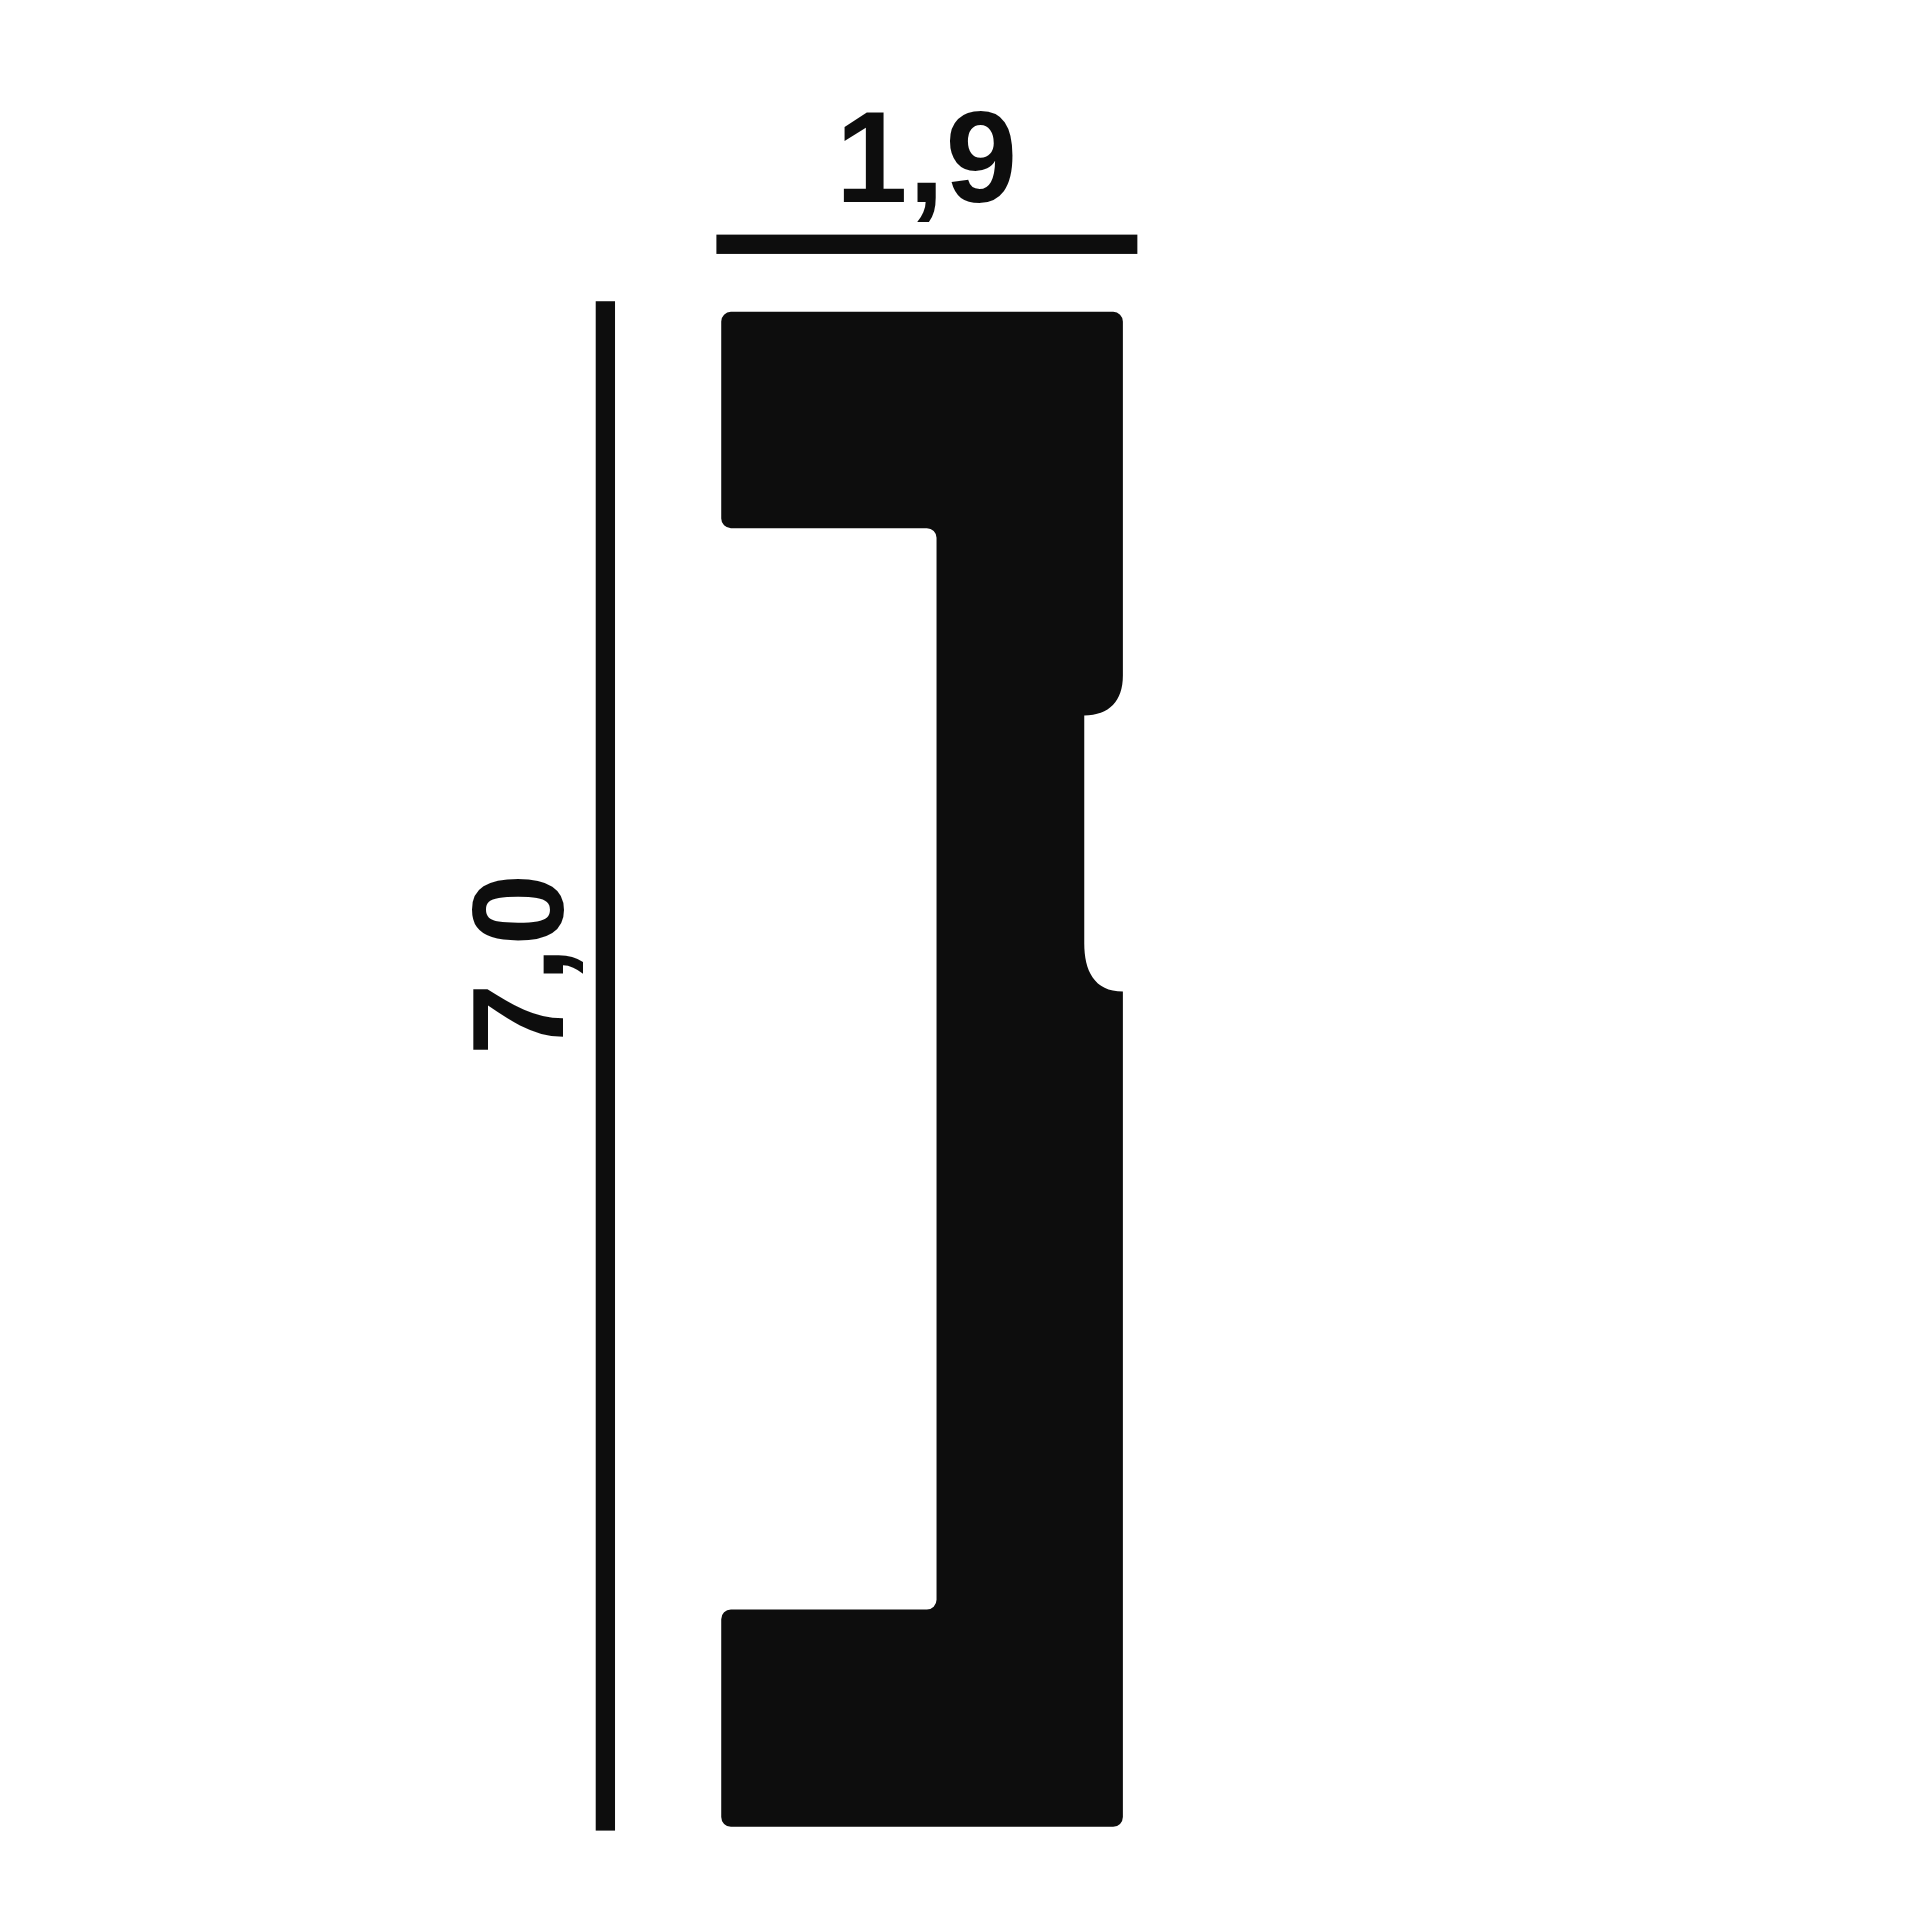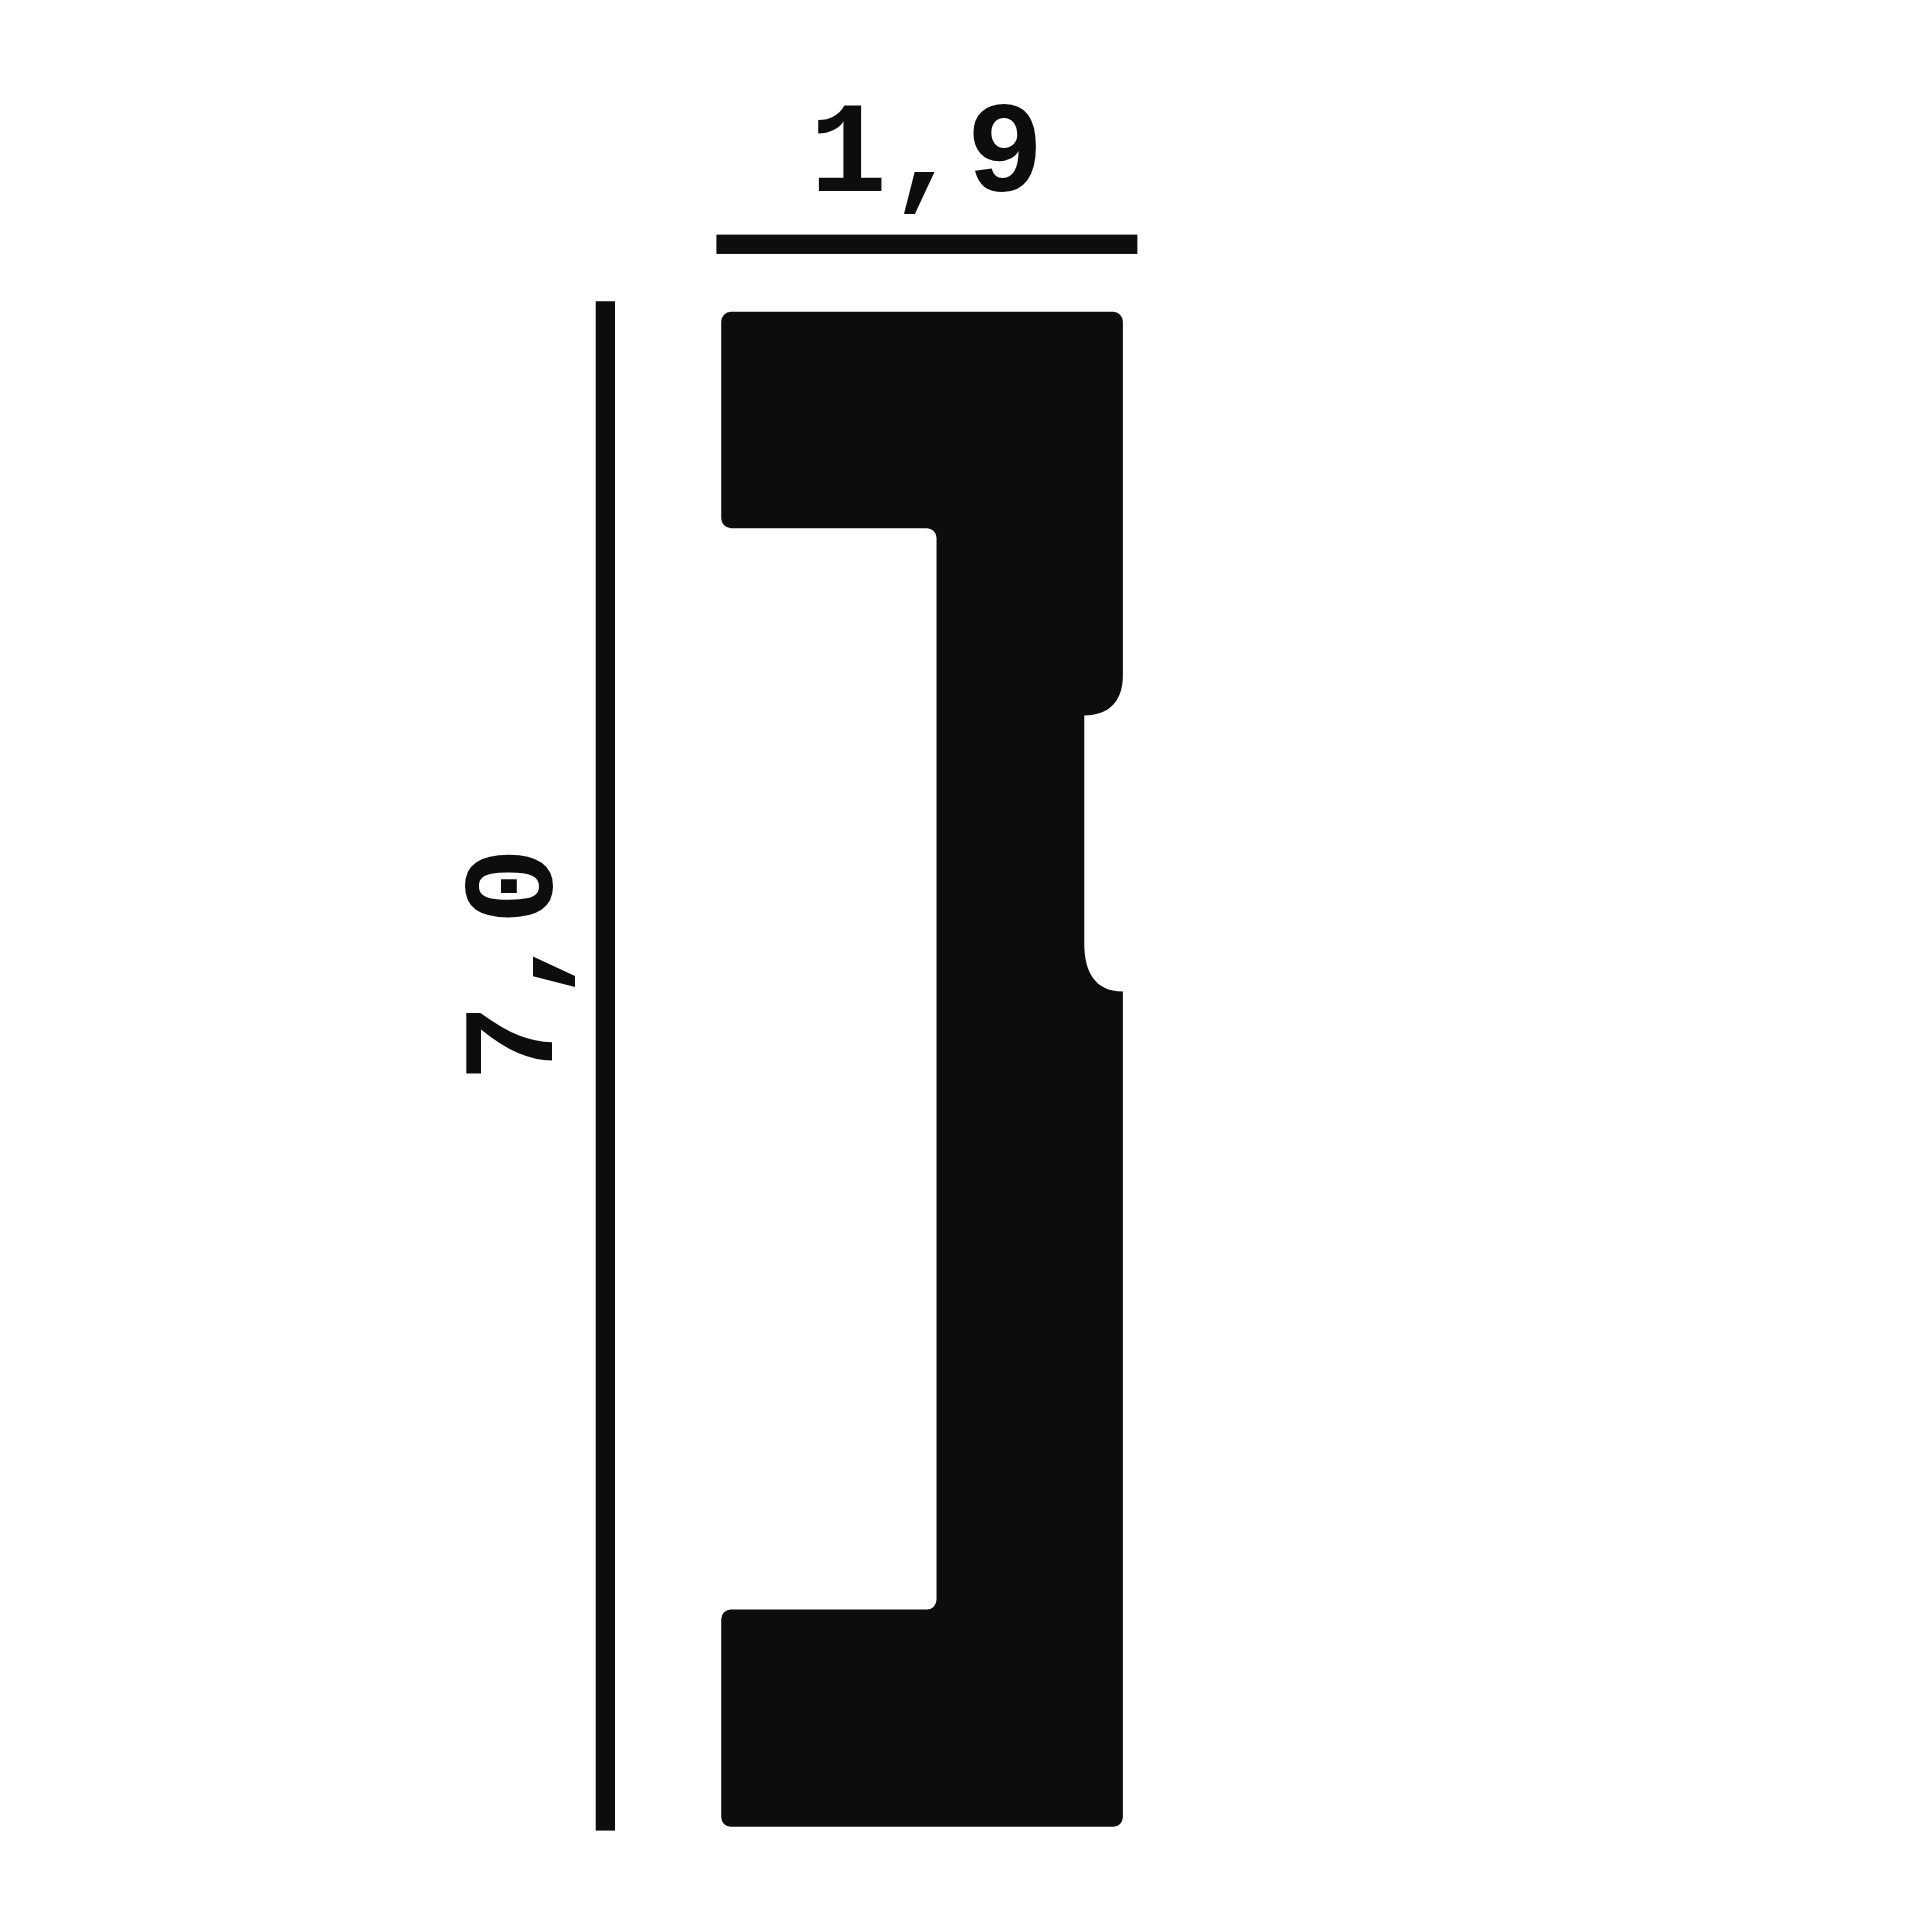--- a/index.html
+++ b/index.html
@@ -7,21 +7,21 @@
     padding: 0;
     width: 1931px;
     height: 1931px;
     background: var(--bg, #ffffff);
     overflow: hidden;
   }
   .stage {
     position: relative;
     width: 1931px;
     height: 1931px;
-    font-family: Liberation Mono, monospace;
+    font-family: Liberation Sans, sans-serif;
   }
   .drawing {
     position: absolute;
     left: 0;
     top: 0;
     width: 1931px;
     height: 1931px;
     display: block;
   }
   .dim-line {

